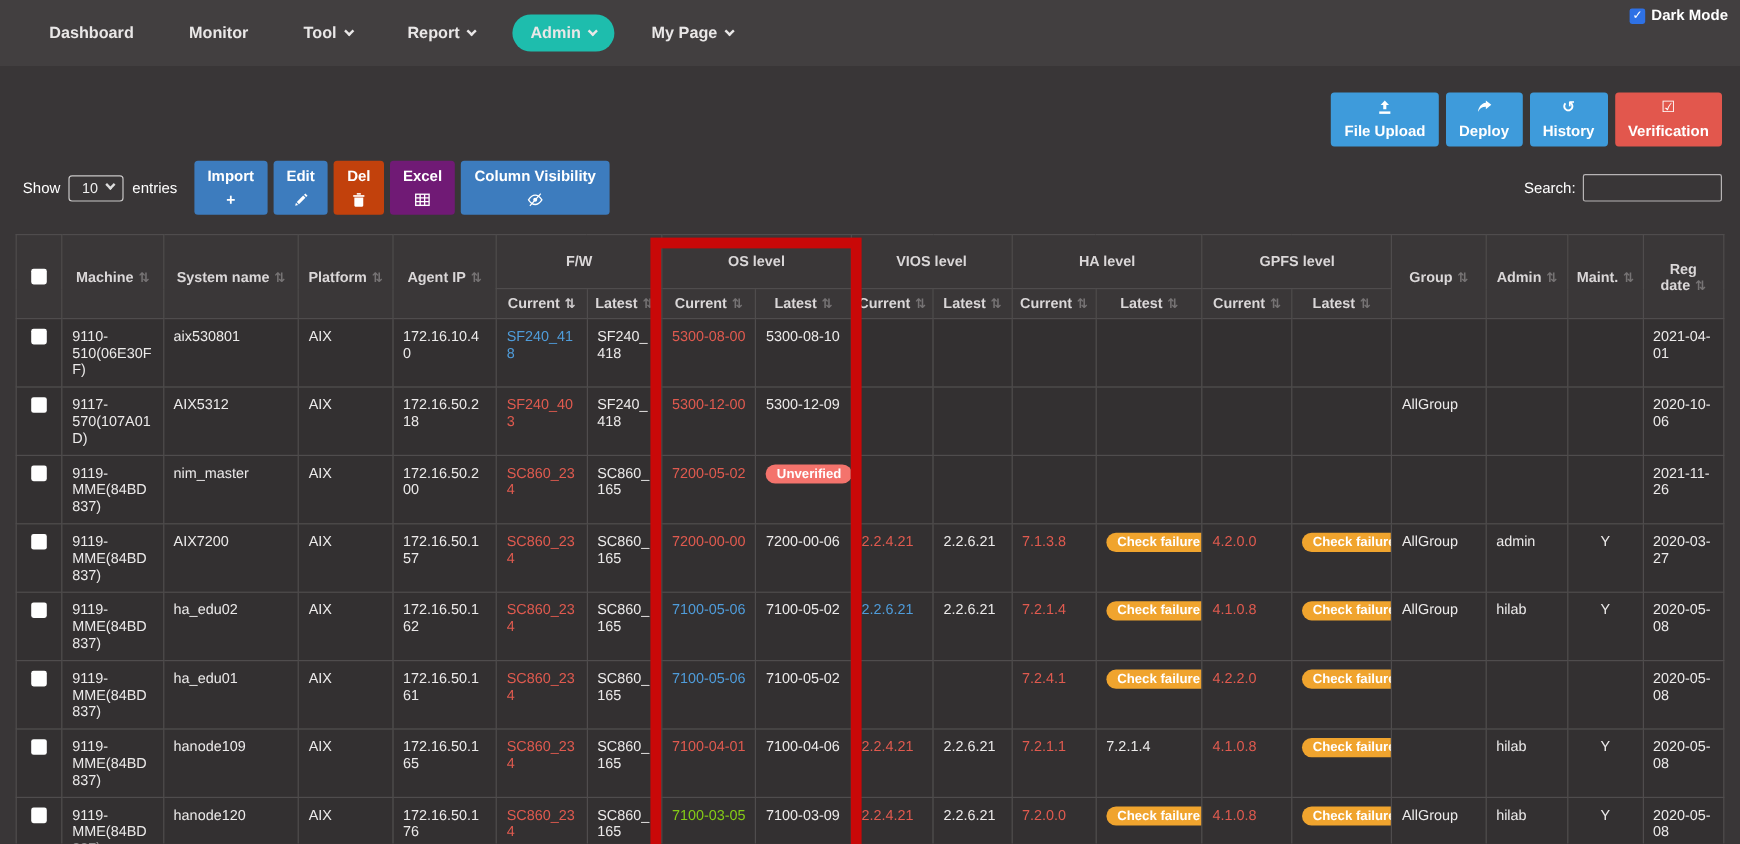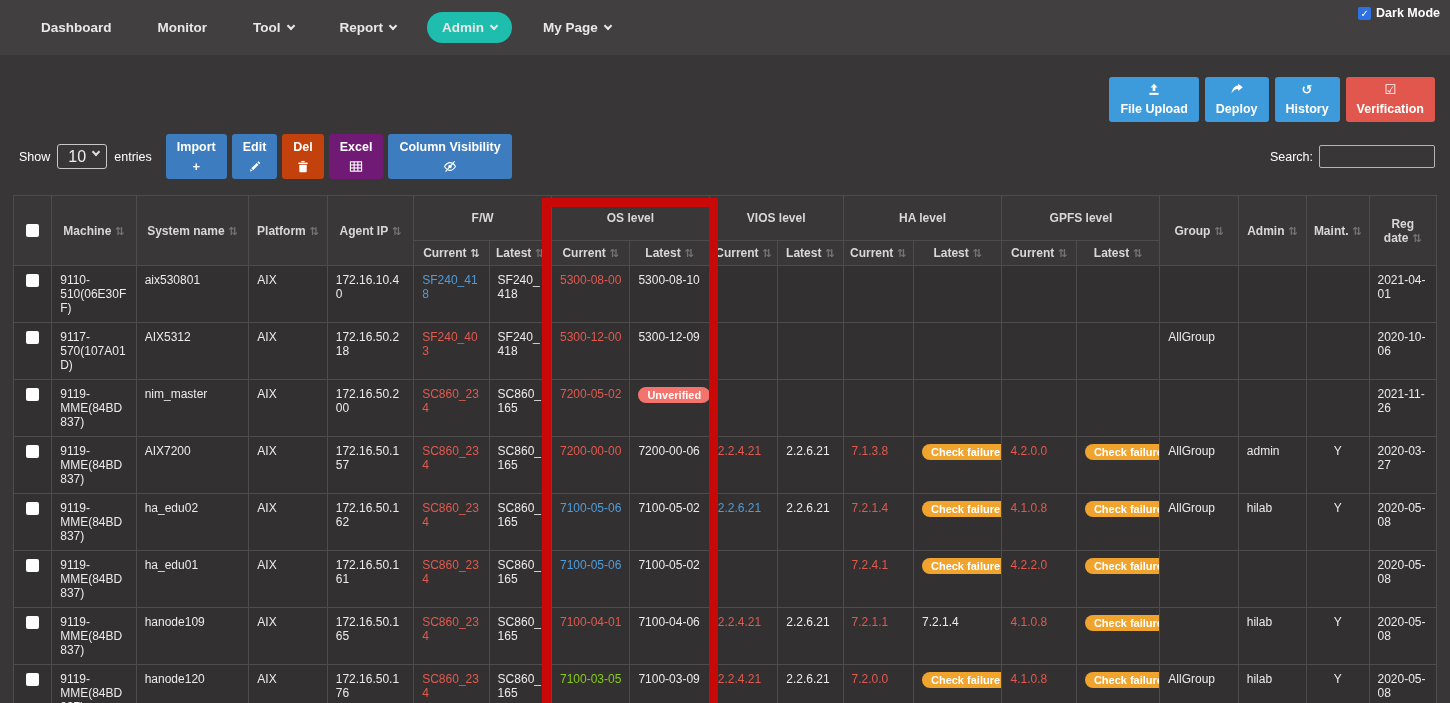--- a/index.html
+++ b/index.html
@@ -21,21 +21,21 @@
   .panel-header { background:#464344; color:#d2cfd0; font-size:12.5px; font-weight:bold; padding:8px 12px; }
   .actions-row { display:flex; justify-content:flex-end; gap:6px; margin-top:22px; padding-right:2px; }
   .btn { border:none; border-radius:3px; color:#fff; font-weight:bold; font-size:12.5px;
     padding:6px 11px; display:inline-flex; align-items:center; gap:6px; cursor:pointer;
     font-family:inherit; white-space:nowrap;flex-direction:column; }
   .btn .ic { display:inline-flex; align-items:center; font-size:13px; line-height:1; }
   .btn .ic svg { display:block; }
   .controls-row { display:flex; align-items:center; margin-top:12px; padding:0 2px 0 6px; }
   .show-group { display:flex; align-items:center; gap:7px; color:#fff; font-size:12.5px; }
   select.entries { background:#393637; color:#eee; border:1px solid #c9c7c7; border-radius:3px;
-    padding:3px 20px 3px 10px; font-size:16px; font-family:inherit; appearance:none;
+    padding:3px 20px 3px 10px; font-size:12px; font-family:inherit; appearance:none;
     background-image:none; cursor:pointer; }
   .sel-wrap { position:relative; display:inline-block; }
   .sel-wrap .chev { position:absolute; right:8px; top:9px; color:#ddd; pointer-events:none; }
   .ctl-buttons { display:flex; gap:5px; margin-left:14px; }
   .search-group { margin-left:auto; display:flex; align-items:center; gap:6px; color:#fff; font-size:12.5px; }
   .search-input { background:#393637; border:1px solid #b7b4b5; border-radius:2px; width:116px;
     height:23px; color:#fff; padding:0 6px; font-family:inherit; }
   table { border-collapse:collapse; table-layout:fixed; width:100%; margin-top:16px;
     font-size:12px; color:#eceaea; }
   th,td { border:1px solid #4f4c4d; overflow:hidden; }

